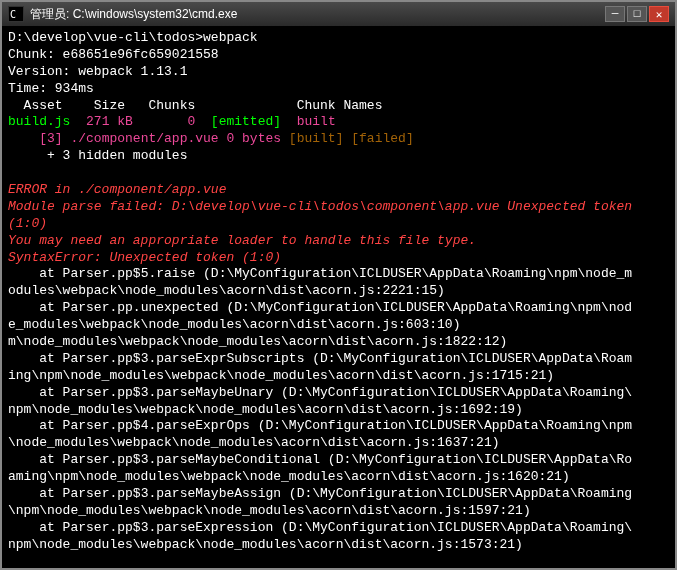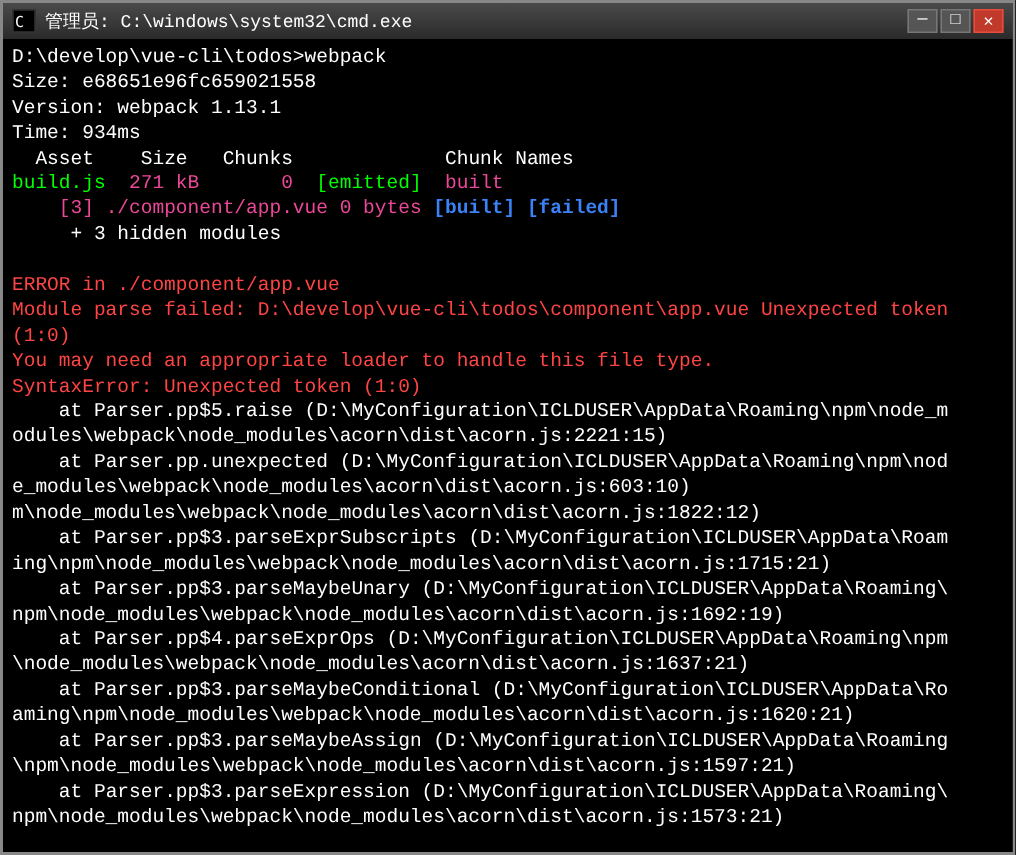--- a/index.html
+++ b/index.html
@@ -46,21 +46,21 @@
       height: 16px;
       background: #333;
       display: flex;
       align-items: center;
       justify-content: center;
     }
 
     .titlebar-title {
       color: #fff;
       font-size: 12px;
-      font-family: Liberation Mono, monospace;
+      font-family: Liberation Sans, sans-serif;
     }
 
     .titlebar-buttons {
       display: flex;
       gap: 2px;
     }
 
     .tb-btn {
       width: 20px;
       height: 16px;
@@ -104,24 +104,24 @@
     }
 
     .line {
       white-space: pre-wrap;
       word-break: break-all;
       line-height: 1.3;
       color: #c0c0c0;
     }
 
     .line.white { color: #ffffff; }
-    .line.red { color: #ff4444; }
+    .line.red { color: #ff4444; font-style: italic; }
 
     .green-text { color: #00ff00; text-align: right; }
-    .red-text { color: #3b82f6; font-weight: bold; }
+    .red-text { color: #a16207; }
     .white-text { color: #ec4899; }
   </style>
 </head>
 <body>
 
 <div class="window">
   <div class="titlebar">
     <div class="titlebar-left">
       <div class="titlebar-icon">
         <svg width="14" height="14" viewBox="0 0 14 14">
@@ -133,21 +133,21 @@
     </div>
     <div class="titlebar-buttons">
       <div class="tb-btn">─</div>
       <div class="tb-btn">□</div>
       <div class="tb-btn close">✕</div>
     </div>
   </div>
 
   <div class="terminal-body">
     <div class="line white">D:\develop\vue-cli\todos&gt;webpack</div>
-    <div class="line white">Size: e68651e96fc659021558</div>
+    <div class="line white">Chunk: e68651e96fc659021558</div>
     <div class="line white">Version: webpack 1.13.1</div>
     <div class="line white">Time: 934ms</div>
     <div class="line white">  Asset    Size   Chunks             Chunk Names</div>
     <div class="line"><span class="green-text">build.js</span> <span class="white-text"> 271 kB</span>       <span class="white-text">0  </span><span class="green-text">[emitted]</span>  <span class="white-text">built</span></div>
     <div class="line"><span class="white-text">    [3] ./component/app.vue 0 bytes </span><span class="red-text">[built] [failed]</span></div>
     <div class="line white">     + 3 hidden modules</div>
     <div class="line">&nbsp;</div>
     <div class="line red">ERROR in ./component/app.vue</div>
     <div class="line red">Module parse failed: D:\develop\vue-cli\todos\component\app.vue Unexpected token</div>
     <div class="line red">(1:0)</div>

